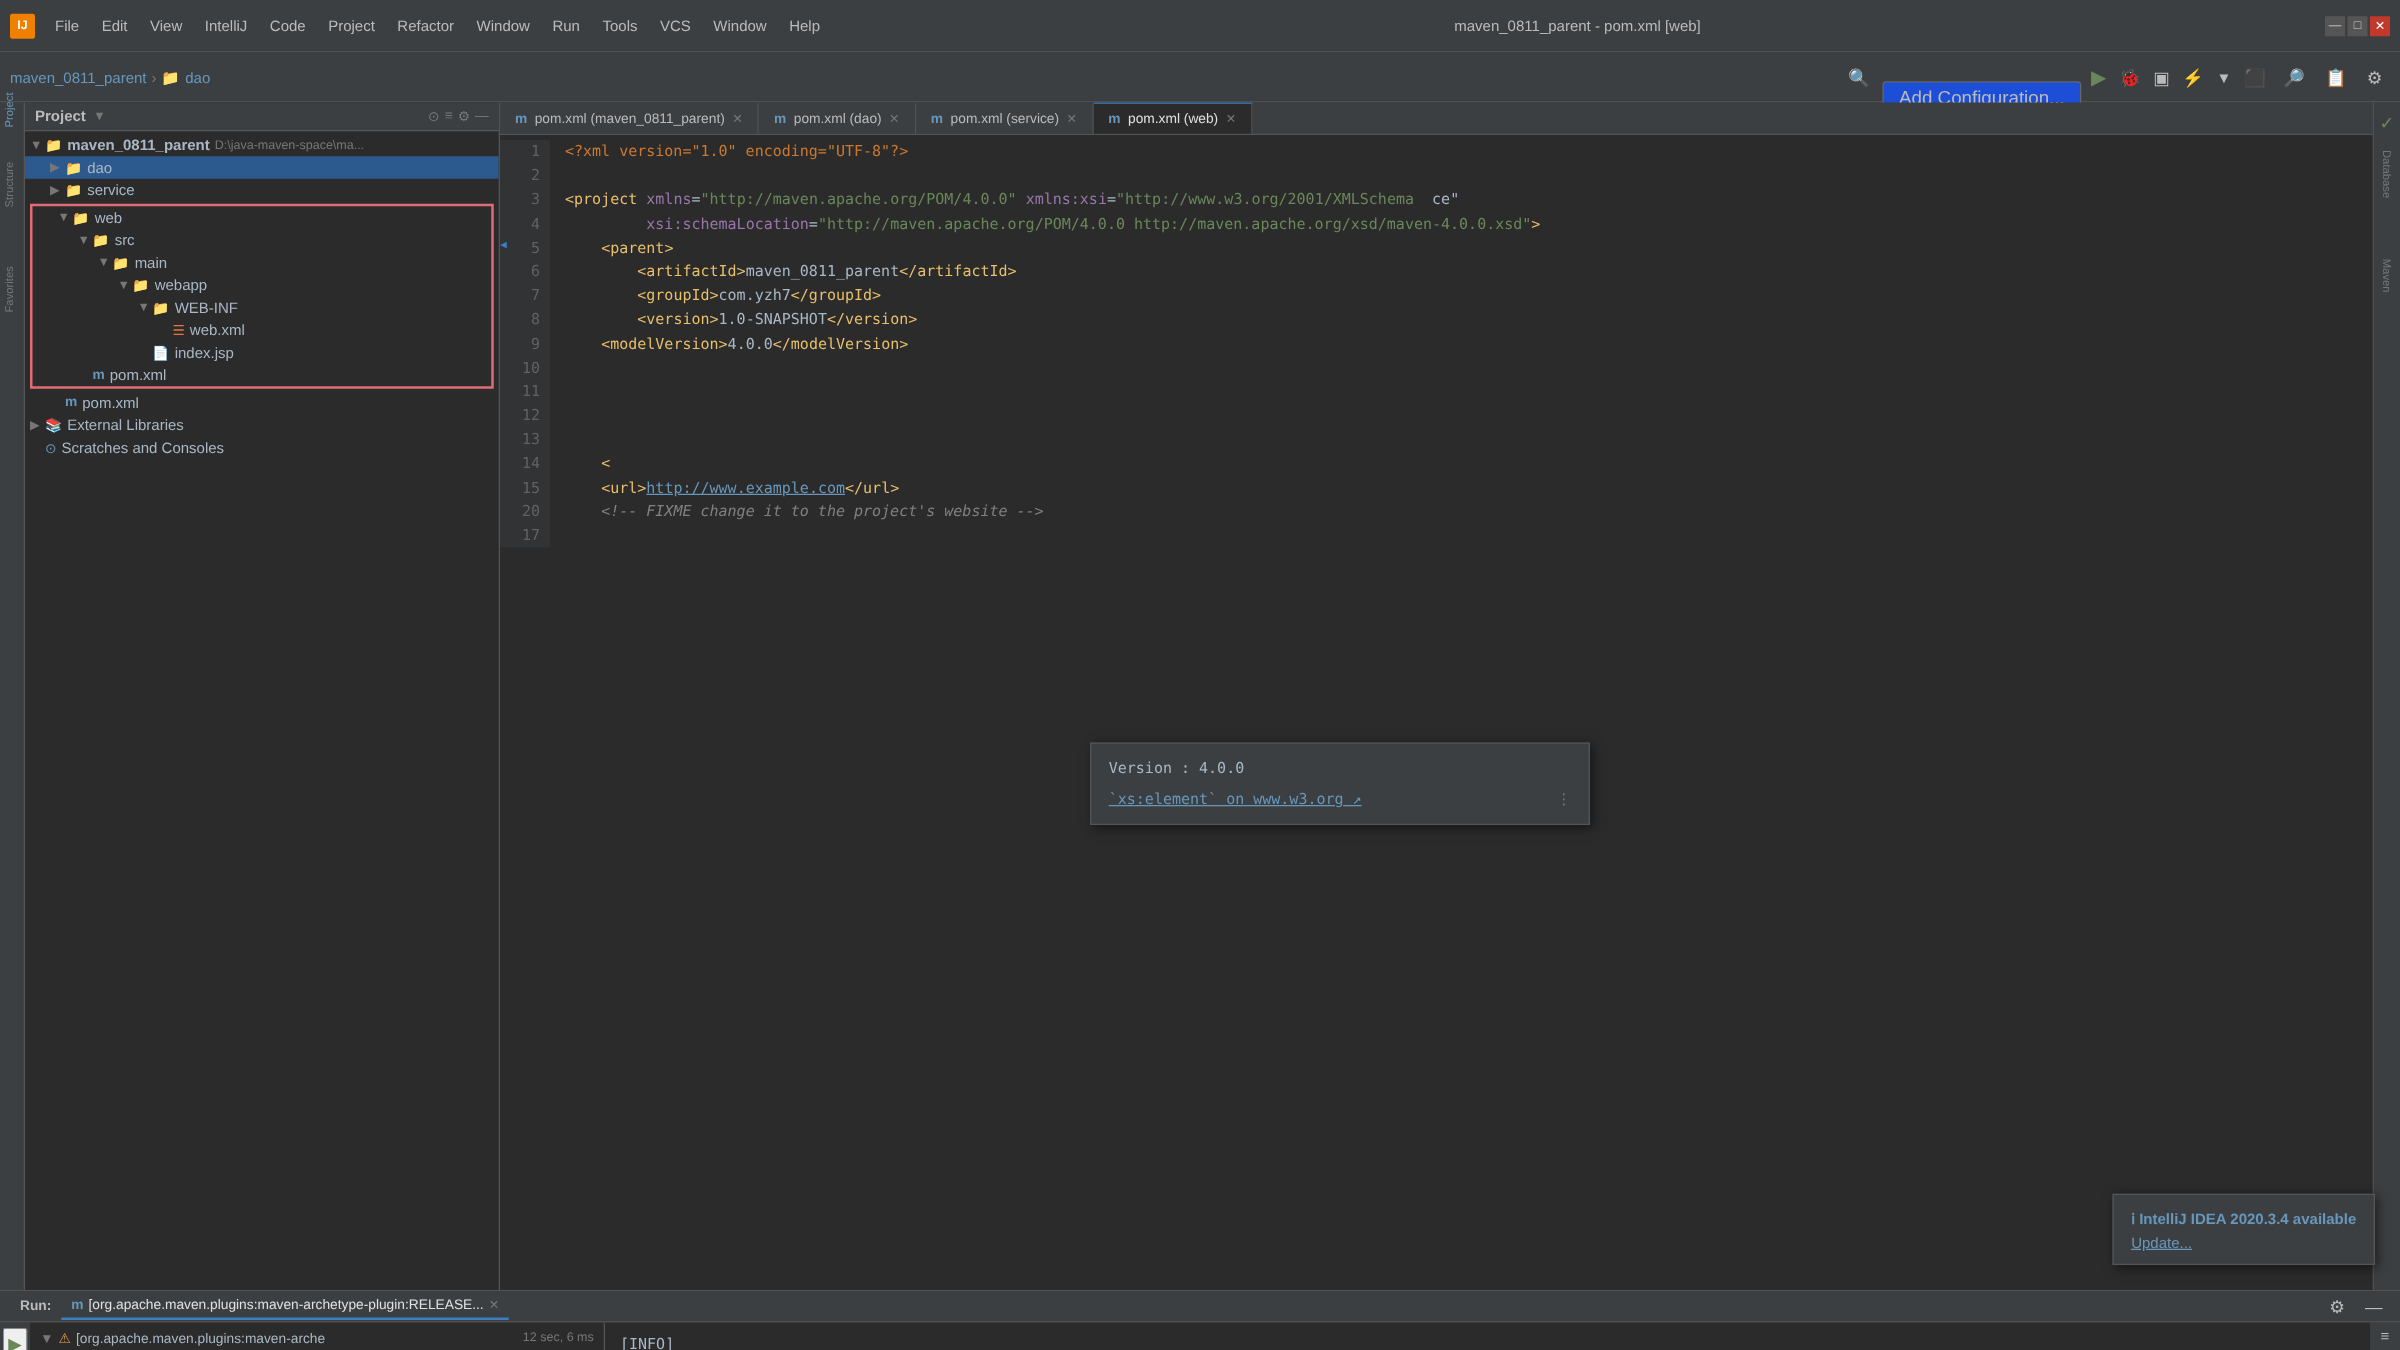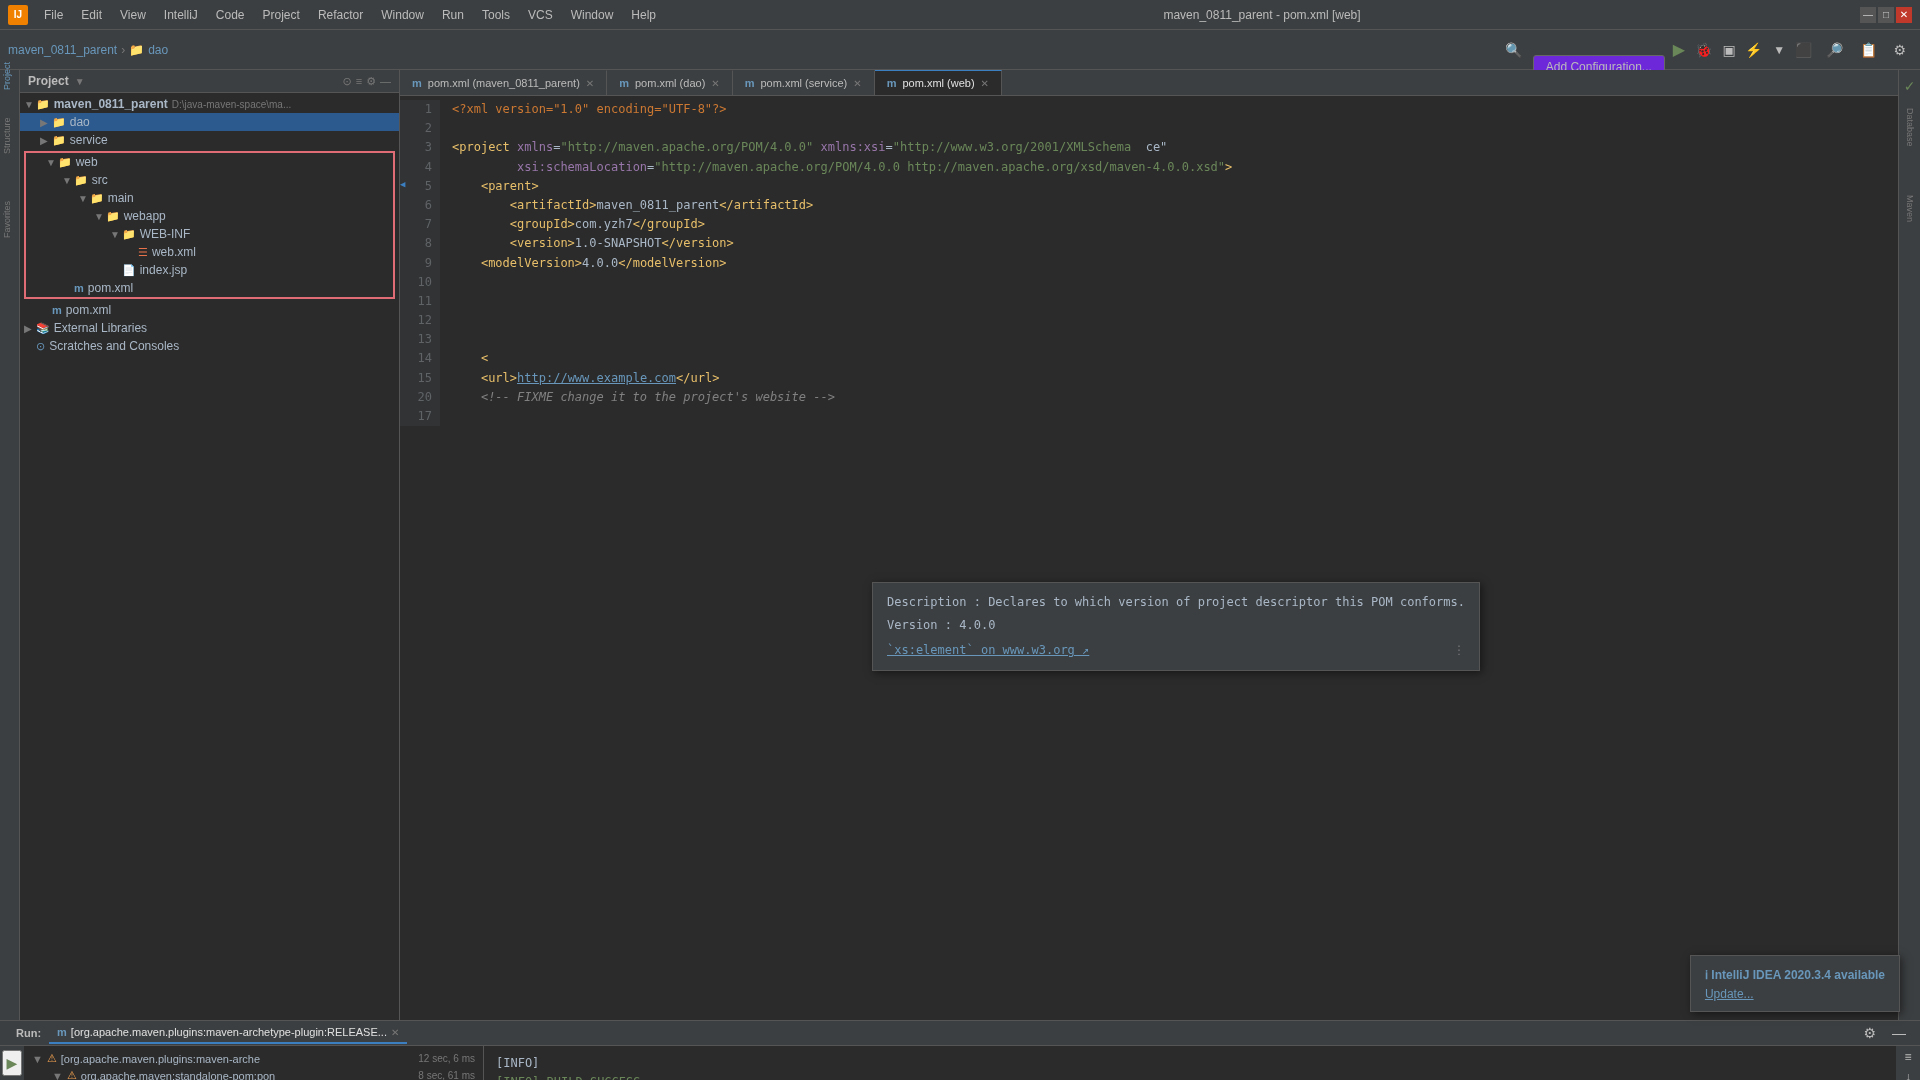--- a/index.html
+++ b/index.html
@@ -1,20 +1,20 @@
 <!DOCTYPE html>
 <html><head>
   <meta charset="utf-8">
   <style>
     * { margin: 0; padding: 0; box-sizing: border-box; }
     body { font-family: 'Segoe UI', Arial, sans-serif; font-size: 12px; background: #2b2b2b; color: #a9b7c6; height: 1080px; width: 1920px; overflow: hidden; }
 
     
     .menu-bar {
-      display: flex; align-items: center; background: #3c3f41; height: 30px;
+      display: flex; align-items: center; background: #3c3f41; height: 42px;
       padding: 0 8px; gap: 2px; border-bottom: 1px solid #555;
     }
     .app-logo { width: 20px; height: 20px; background: #f08000; border-radius: 2px; display: flex; align-items: center; justify-content: center; color: white; font-size: 10px; font-weight: bold; margin-right: 6px; }
     .menu-item { padding: 4px 8px; cursor: pointer; font-size: 12px; color: #bbbbbb; }
     .window-title { flex: 1; text-align: center; color: #bbbbbb; font-size: 12px; }
     .window-controls { display: flex; gap: 2px; }
     .win-btn { width: 16px; height: 16px; border: none; cursor: pointer; font-size: 10px; display: flex; align-items: center; justify-content: center; }
     .win-btn-min { background: #555; color: #ccc; }
     .win-btn-max { background: #555; color: #ccc; }
     .win-btn-close { background: #c0392b; color: white; }
@@ -23,22 +23,22 @@
     .toolbar {
       display: flex; align-items: center; background: #3c3f41; height: 40px;
       padding: 0 8px; gap: 4px; border-bottom: 1px solid #555;
     }
     .breadcrumb { display: flex; align-items: center; gap: 4px; font-size: 12px; }
     .breadcrumb-item { color: #6897bb; cursor: pointer; }
     .breadcrumb-sep { color: #777; }
     .toolbar-spacer { flex: 1; }
     .toolbar-icon-btn { background: none; border: none; color: #bbbbbb; cursor: pointer; padding: 4px 6px; font-size: 14px; }
     .add-config-btn {
-      background: #6d28d9; border: 1px solid #666; color: #bbbbbb;
-      padding: 4px 12px; cursor: pointer; font-size: 12px; border-radius: 3px; margin-top: 34px;
+      background: #1d4ed8; border: 1px solid #666; color: #bbbbbb;
+      padding: 4px 12px; cursor: pointer; font-size: 15px; border-radius: 3px; margin-top: 34px;
     }
     .run-controls { display: flex; gap: 2px; }
     .run-btn { background: none; border: none; cursor: pointer; padding: 2px 4px; }
 
     
     .main-layout { display: flex; height: calc(1080px - 30px - 40px - 30px - 30px); }
 
     
     .side-icons-left {
       width: 20px; background: #3c3f41; display: flex; flex-direction: column;
@@ -373,21 +373,20 @@
           <div class="code-line">         <span class="xml-attr">xsi:schemaLocation</span><span class="xml-text">=</span><span class="xml-value">"http://maven.apache.org/POM/4.0.0 http://maven.apache.org/xsd/maven-4.0.0.xsd"</span><span class="xml-bracket">&gt;</span></div>
           <div class="code-line">    <span class="xml-bracket">&lt;</span><span class="xml-tag">parent</span><span class="xml-bracket">&gt;</span></div>
           <div class="code-line">        <span class="xml-bracket">&lt;</span><span class="xml-tag">artifactId</span><span class="xml-bracket">&gt;</span><span class="xml-text">maven_0811_parent</span><span class="xml-bracket">&lt;/</span><span class="xml-tag">artifactId</span><span class="xml-bracket">&gt;</span></div>
           <div class="code-line">        <span class="xml-bracket">&lt;</span><span class="xml-tag">groupId</span><span class="xml-bracket">&gt;</span><span class="xml-text">com.yzh7</span><span class="xml-bracket">&lt;/</span><span class="xml-tag">groupId</span><span class="xml-bracket">&gt;</span></div>
           <div class="code-line">        <span class="xml-bracket">&lt;</span><span class="xml-tag">version</span><span class="xml-bracket">&gt;</span><span class="xml-text">1.0-SNAPSHOT</span><span class="xml-bracket">&lt;/</span><span class="xml-tag">version</span><span class="xml-bracket">&gt;</span></div>
           <div class="code-line">    <span class="xml-bracket">&lt;</span><span class="xml-tag">modelVersion</span><span class="xml-bracket">&gt;</span><span class="xml-text">4.0.0</span><span class="xml-bracket">&lt;/</span><span class="xml-tag">modelVersion</span><span class="xml-bracket">&gt;</span></div>
           <div class="code-line">&nbsp;</div>
 
           <div style="position:relative;">
             <div class="tooltip-popup">
-              <div class="tooltip-desc">Description : Declares to which version of project descriptor this POM conforms.</div>
               <div class="tooltip-version">Version : 4.0.0</div>
               <div>
                 <span class="tooltip-link">`xs:element` on www.w3.org ↗</span>
                 <span class="tooltip-more">⋮</span>
               </div>
             </div>
           </div>
           <div class="code-line">&nbsp;</div>
           <div class="code-line">&nbsp;</div>
           <div class="code-line">&nbsp;</div>

